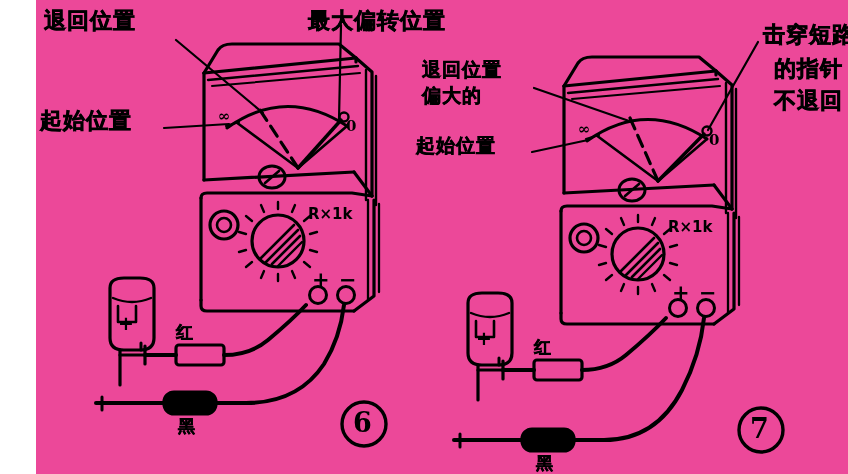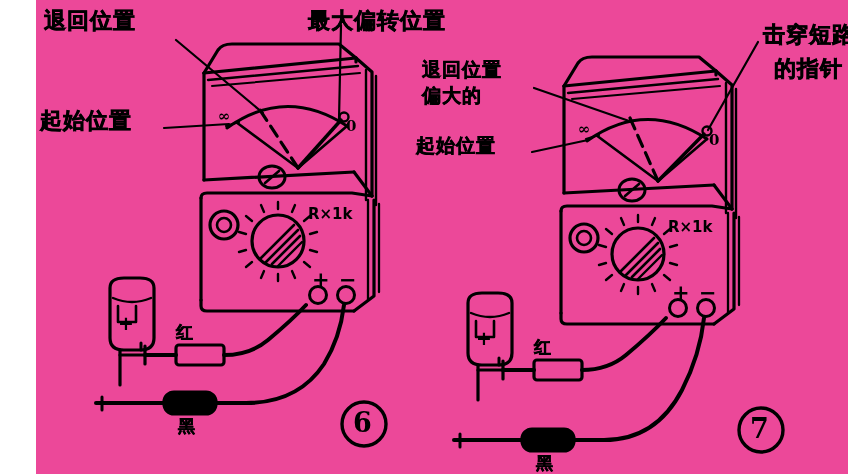--- a/index.html
+++ b/index.html
@@ -331,20 +331,21 @@
   <div class="lbl lbl-cjk-sm" style="left:386px; top:58px;">退回位置</div>
 
   <div class="lbl lbl-cjk-sm" style="left:386px; top:84px;">偏大的</div>
 
   <div class="lbl lbl-cjk-sm" style="left:380px; top:134px;">起始位置</div>
 
   <div class="lbl lbl-cjk" style="left:727px; top:22px;">击穿短路</div>
 
   <div class="lbl lbl-cjk" style="left:738px; top:56px;">的指针</div>
 
+  <div class="lbl lbl-cjk" style="left:738px; top:88px;">不退回</div>
 
   <div class="lbl lbl-scale" style="left:542px; top:121px;">∞</div>
 
   <div class="lbl lbl-scale" style="left:673px; top:132px;">0</div>
 
   <div class="lbl lbl-range" style="left:632px; top:219px;">R×1k</div>
 
   <div class="lbl lbl-term" style="left:636px; top:281px;">+</div>
 
   <div class="lbl lbl-term" style="left:663px; top:281px;">−</div>

